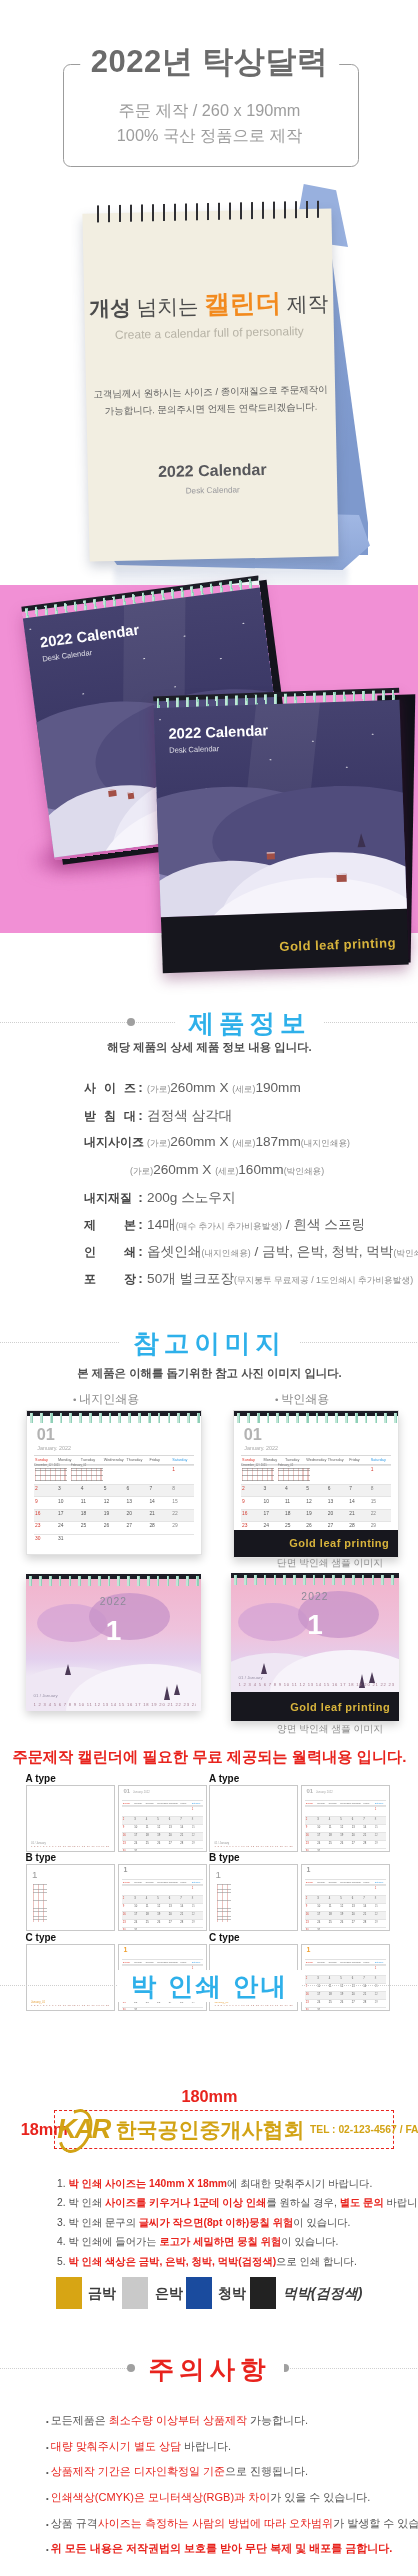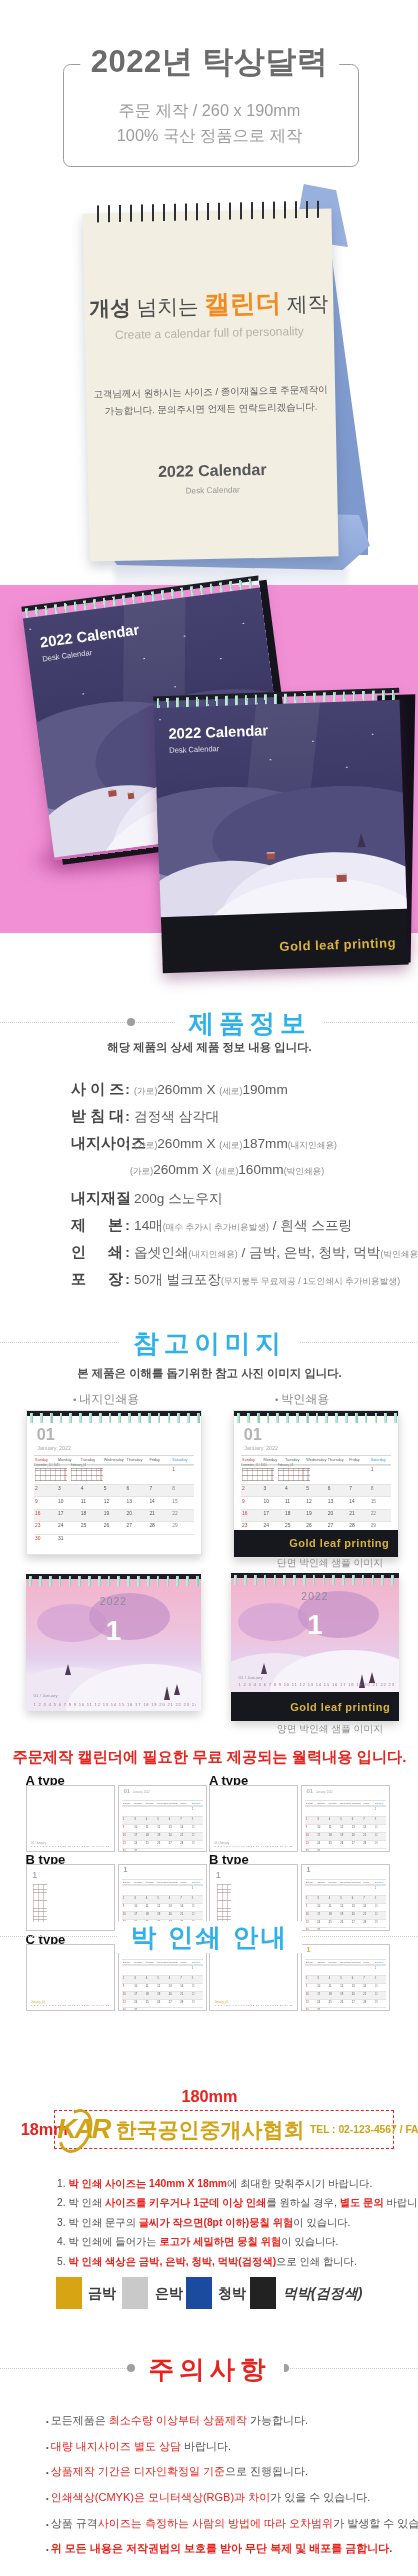--- a/index.html
+++ b/index.html
@@ -56,21 +56,21 @@
   .sec{position:absolute;left:0;width:419px;height:30.5px;text-align:center;}
   .sec-line{position:absolute;top:14.7px;left:0;right:0;border-top:1.1px dotted #cfcfcf;}
   .sec-dot{position:absolute;top:11px;width:8.2px;height:8.2px;border-radius:50%;background:#a0a0a0;}
   .dotl{left:127px;} .dotr{left:281px;}
   .sec-title{display:inline-block;position:relative;background:#fff;padding:0 14px;margin:0;font-size:25.6px;font-weight:800;letter-spacing:4.9px;line-height:32px;white-space:nowrap;}
   .c-blue{color:#2eb0ea;} .c-red{color:#e8231d;}
   .sec-sub{position:absolute;left:0;width:419px;text-align:center;font-size:11.4px;font-weight:600;color:#4f4f4f;}
 
   
   .spec-row{position:absolute;left:71px;white-space:nowrap;font-size:13.6px;color:#5f5f5f;}
-  .spec-label{display:inline-block;width:52px;text-align:justify;text-align-last:justify;font-size:15px;font-weight:800;color:#474747;vertical-align:baseline;}
+  .spec-label{display:inline-block;width:52px;text-align:justify;text-align-last:justify;font-size:12px;font-weight:800;color:#474747;vertical-align:baseline;margin-left:13px;}
   .spec-colon{font-weight:800;color:#474747;margin:0 4.4px 0 2.2px;}
   .spec-val .seg-small,.seg-small{font-size:8.7px;color:#8b8b8b;}
   .seg-red{color:#e8231d;}
   .seg-bold{font-weight:800;}
   .spec-row.cont{left:130px;}
 
   
   .ref-label{position:absolute;font-size:12px;font-weight:400;color:#8c8c8c;}
   .ref-label::before{content:"• ";color:#8c8c8c;font-size:9.8px;}
   .cap{position:absolute;font-size:9.8px;color:#8f8f8f;}
@@ -99,21 +99,21 @@
   .cl{position:absolute;border-radius:50%;background:#d4a3d4;opacity:.75;}
   .ph{position:absolute;border-radius:50%;}
   .pc-year{position:absolute;left:0;right:0;top:16%;text-align:center;font-size:10.3px;color:#8d8a99;letter-spacing:1.1px;}
   .pc-one{position:absolute;left:0;right:0;top:30%;text-align:center;font-size:28px;font-weight:800;color:#fff;}
   .pc-month{position:absolute;left:7.6px;bottom:13px;font-size:4.4px;color:#9a93a8;}
   .pc-dates{position:absolute;left:7.6px;right:5.4px;bottom:4.4px;font-size:4.1px;letter-spacing:0.8px;color:#a2788a;white-space:nowrap;overflow:hidden;}
   .ptr{position:absolute;width:0;height:0;border-left:3.8px solid transparent;border-right:3.8px solid transparent;border-bottom:11px solid #4c3a57;}
 
   
   .t-note{position:absolute;left:0;width:419px;text-align:center;font-size:15.2px;font-weight:800;color:#e8231d;}
-  .t-label{position:absolute;font-size:13px;font-weight:800;color:#111;}
+  .t-label{position:absolute;font-size:10px;font-weight:800;color:#111;}
   .thumb{position:absolute;width:87px;height:65px;background:#fff;border:0.5px solid #c8c8c8;overflow:hidden;}
   .thumb .cal{left:3.3px;right:3.3px;top:14px;bottom:2.2px;}
   .thumb .cal-wd{height:4.4px;border-color:#e0e0e0;}
   .thumb .cal-wd span{font-size:2.2px;padding-left:0.5px;}
   .thumb .cal-week{height:7px;}
   .thumb .cal-week.w0{height:8.7px;}
   .thumb .cal-week span{font-size:2.7px;padding:0.5px 0 0 0.5px;}
   .g-num{position:absolute;left:4.4px;top:2.2px;font-size:6px;font-weight:800;color:#b5b5b5;}
   .g-ml{position:absolute;left:14px;top:5.4px;font-size:2.7px;color:#aaa;}
   .g-one{position:absolute;left:4.4px;top:1.1px;font-size:7px;font-weight:700;color:#9a9a9a;}
@@ -920,21 +920,21 @@
           <span>31</span>
           <span></span>
           <span></span>
           <span></span>
           <span></span>
           <span class="sat"></span>
         </div>
       </div>
   </div>
 
-  <div class="sec" style="top:1921px;">
+  <div class="sec" style="top:1970px;">
     <div class="sec-line"></div>
     <span class="sec-dot dotl"></span>
     <span class="sec-dot dotr"></span>
     <h2 class="sec-title c-blue" style="letter-spacing:2.2px;">박 인쇄 안내</h2>
   </div>
 
   <div class="f-size" style="left:0;width:419px;text-align:center;top:2087px;">180mm</div>
   <div class="f-size" style="left:20.7px;top:2120px;">18mm</div>
   <div class="dashed">
     <span class="kar">KAR</span>
@@ -958,20 +958,20 @@
   <div class="sw-label" style="left:283px;top:2285px;font-style:italic;">먹박(검정색)</div>
 
   <div class="sec" style="top:2353px;">
     <div class="sec-line"></div>
     <span class="sec-dot dotl"></span>
     <span class="sec-dot dotr"></span>
     <h2 class="sec-title c-red">주의사항</h2>
   </div>
 
   <div class="n-item" style="top:2413px;"><span>모든제품은 </span><span class="seg-red">최소수량 이상부터 상품제작</span><span> 가능합니다.</span></div>
-  <div class="n-item" style="top:2439px;"><span class="seg-red">대량 내지사이즈 별도 상담</span><span> 바랍니다.</span></div>
+  <div class="n-item" style="top:2439px;"><span class="seg-red">대량 맞춰주시기 별도 상담</span><span> 바랍니다.</span></div>
   <div class="n-item" style="top:2464px;"><span class="seg-red">상품제작 기간은 디자인확정일 기준</span><span>으로 진행됩니다.</span></div>
   <div class="n-item" style="top:2490px;"><span class="seg-red">인쇄색상(CMYK)은 모니터색상(RGB)과 차이</span><span>가 있을 수 있습니다.</span></div>
   <div class="n-item" style="top:2516px;"><span>상품 규격</span><span class="seg-red">사이즈는 측정하는 사람의 방법에 따라 오차범위</span><span>가 발생할 수 있습니다.</span></div>
   <div class="n-item" style="top:2541px;"><span class="seg-red seg-bold">위 모든 내용은 저작권법의 보호를 받아 무단 복제 및 배포를 금합니다.</span></div>
 
 </div>
 
 
 </body></html>

